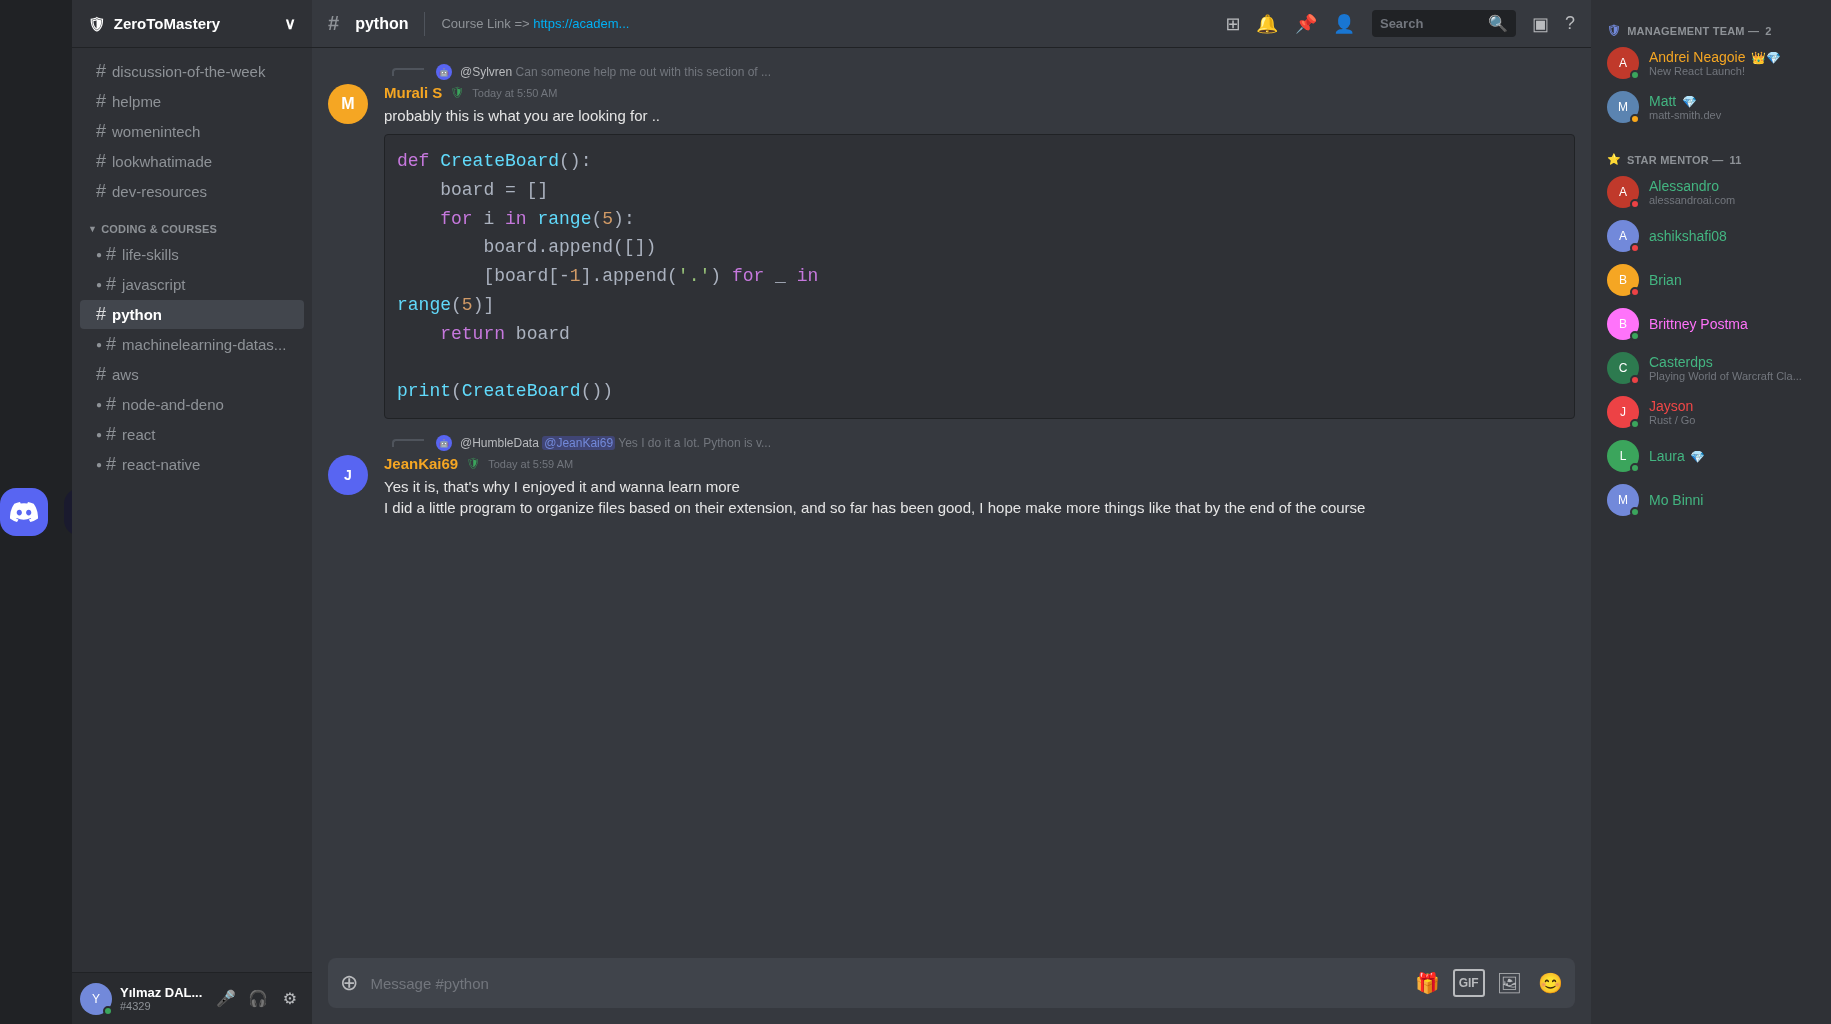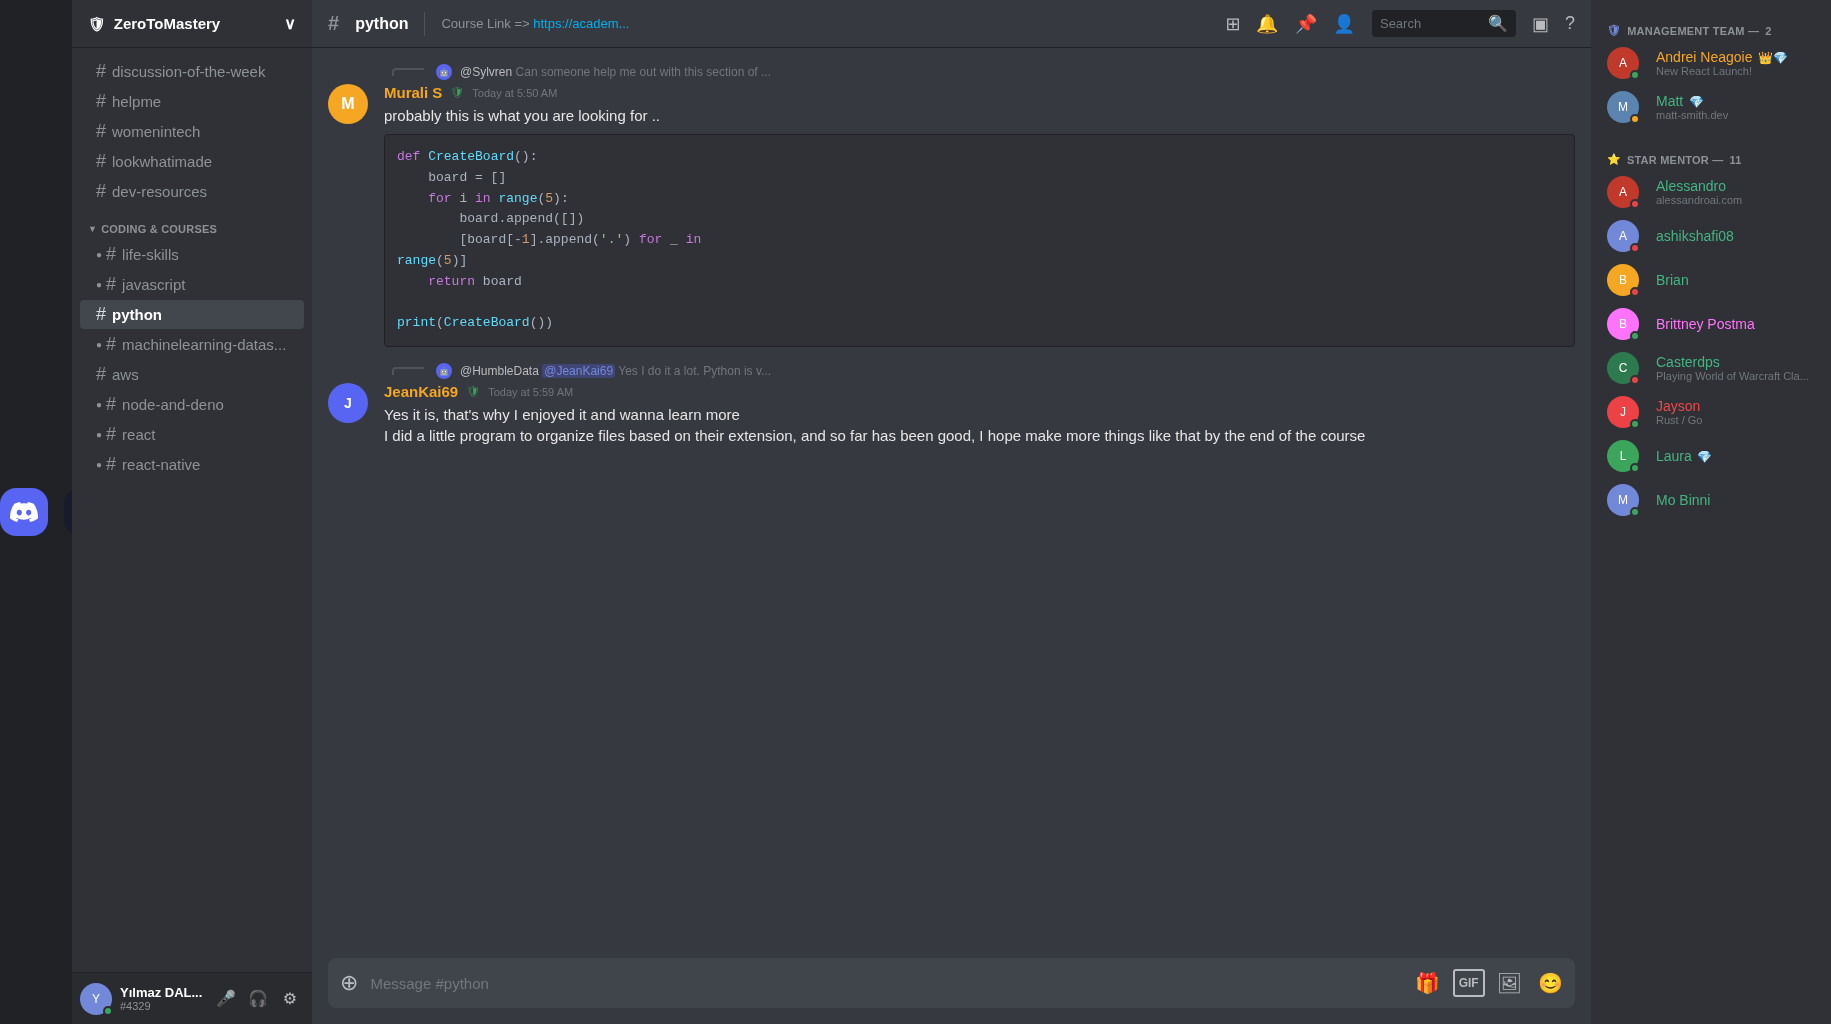--- a/index.html
+++ b/index.html
@@ -209,20 +209,21 @@
       gap: 8px;
       width: 144px;
     }
     .search-input {
       background: none;
       border: none;
       color: #d946ef;
       outline: none;
       font-size: 13px;
       width: 100%;
+      font-weight: bold;
     }
     .search-input::placeholder { color: #72767d; }
 
     
     .messages-area {
       flex: 1;
       overflow-y: auto;
       padding: 16px 16px 8px;
       display: flex;
       flex-direction: column;
@@ -250,21 +251,21 @@
     .message-username.orange { color: #f5a623; }
     .message-timestamp { font-size: 11px; color: #72767d; }
     .message-text { color: #e5e5e5; font-size: 15px; line-height: 1.4; }
     .code-block {
       background: #2f3136;
       border: 1px solid #202225;
       border-radius: 4px;
       padding: 12px;
       margin-top: 8px;
       font-family: 'Consolas', 'Courier New', monospace;
-      font-size: 13px;
+      font-size: 18px;
       line-height: 1.6;
       overflow-x: auto;
     }
     .kw { color: #c678dd; }
     .fn { color: #61dafb; }
     .str { color: #98c379; }
     .num { color: #d19a66; }
     .code-normal { color: #abb2bf; }
 
     .reply-indicator {
@@ -366,21 +367,21 @@
       height: 10px;
       border-radius: 50%;
       border: 2px solid #2f3136;
       position: absolute;
       bottom: -1px;
       right: -1px;
     }
     .status-online { background: #3ba55c; }
     .status-dnd { background: #ed4245; }
     .status-idle { background: #faa81a; }
-    .member-info { flex: 1; min-width: 0; margin-left: 7px; }
+    .member-info { flex: 1; min-width: 0; }
     .member-name {
       font-size: 14px;
       font-weight: 500;
       white-space: nowrap;
       overflow: hidden;
       text-overflow: ellipsis;
     }
     .member-name.red { color: #f04747; }
     .member-name.teal { color: #43b581; }
     .member-name.gold { color: #f5a623; }

